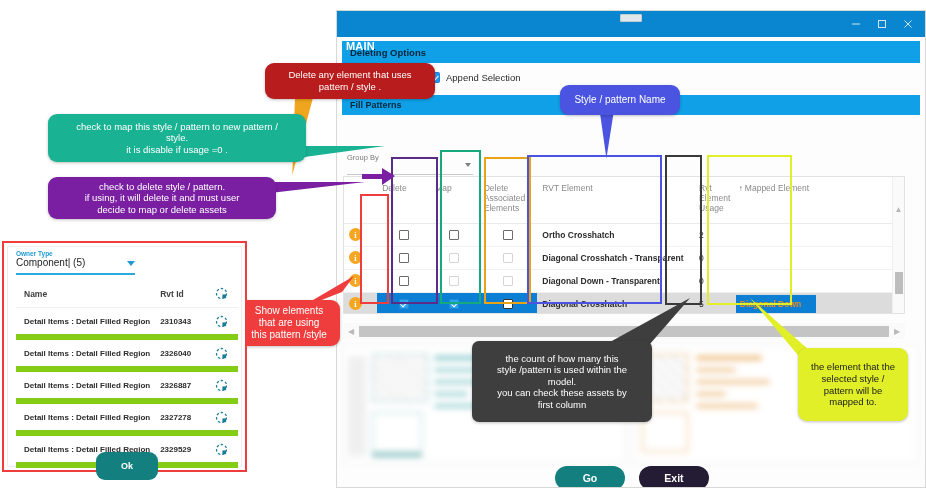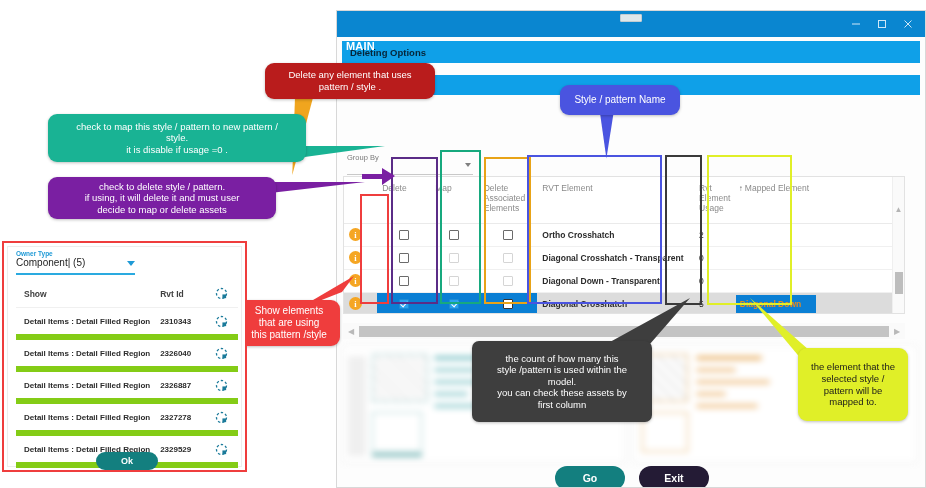--- a/index.html
+++ b/index.html
@@ -175,21 +175,21 @@
     font-size:8.5px; color:#404040; font-weight:bold; text-align:left;
     padding:7px 0 7px 8px; border-bottom:1px solid #f0f0f0;
   }
   table.owner td{
     font-size:8px; color:#2b2b2b; font-weight:bold;
     padding:6.5px 0 6.5px 8px; border-bottom:6px solid #84cc16;
   }
   .ow-name{ width:130px; } .ow-id{ width:52px; } .ow-ic{ width:30px; }
   .target-icon{ display:block; }
   #ok-button{
-    position:absolute; left:88px; top:205px; width:62px; height:18px; border-radius:9px;
+    position:absolute; left:88px; top:205px; width:62px; height:28px; border-radius:9px;
     background:#137f7f; color:#fff; font-size:9px; font-weight:bold;
     display:flex; align-items:center; justify-content:center;
   }
 
   
   .hl{ position:absolute; border:2px solid; background:transparent; }
   #hl-info{ left:360px; top:194px; width:29px; height:110px; border-color:#ef3d3d; }
   #hl-delete{ left:391px; top:157px; width:47px; height:147px; border-color:#5b2c87; }
   #hl-map{ left:440px; top:150px; width:41px; height:154px; border-color:#17a97e; }
   #hl-dae{ left:484px; top:157px; width:47px; height:147px; border-color:#e8a317; }
@@ -255,20 +255,24 @@
             <line x1="8.5" y1="1.5" x2="1.5" y2="8.5" stroke="#cfe7f7" stroke-width="1"></line>
           </svg>
       </div>
     </div>
   </div>
 
   <div id="deleting-bar">
     <span class="lbl">Deleting Options</span>
   </div>
 
+  <div id="append-row">
+    <span class="mchk"></span>
+    <span class="lbl">Append Selection</span>
+  </div>
 
   <div id="fillpatterns-bar">
     <span class="lbl">Fill Patterns</span>
   </div>
 
   <div id="groupby">
     <div class="cap">Group By</div>
     <div class="field">
       <span></span>
       <span class="caret"></span>
@@ -492,21 +496,21 @@
     <div id="owner-type-underline"></div>
 
     <table class="owner">
       <colgroup>
           <col class="ow-name">
           <col class="ow-id">
           <col class="ow-ic">
         </colgroup>
       <thead>
         <tr>
-          <th>Show</th>
+          <th>Name</th>
           <th>Rvt Id</th>
           <th>
             <svg class="target-icon" width="13" height="13" viewBox="0 0 14 14">
               <circle cx="7" cy="7" r="5.4" fill="none" stroke="#1a7a9a" stroke-width="1.4" stroke-dasharray="2.6 2.2"></circle>
               <rect x="8" y="8" width="4" height="4" fill="#1a7a9a"></rect>
             </svg>
           </th>
         </tr>
       </thead>
       <tbody>

